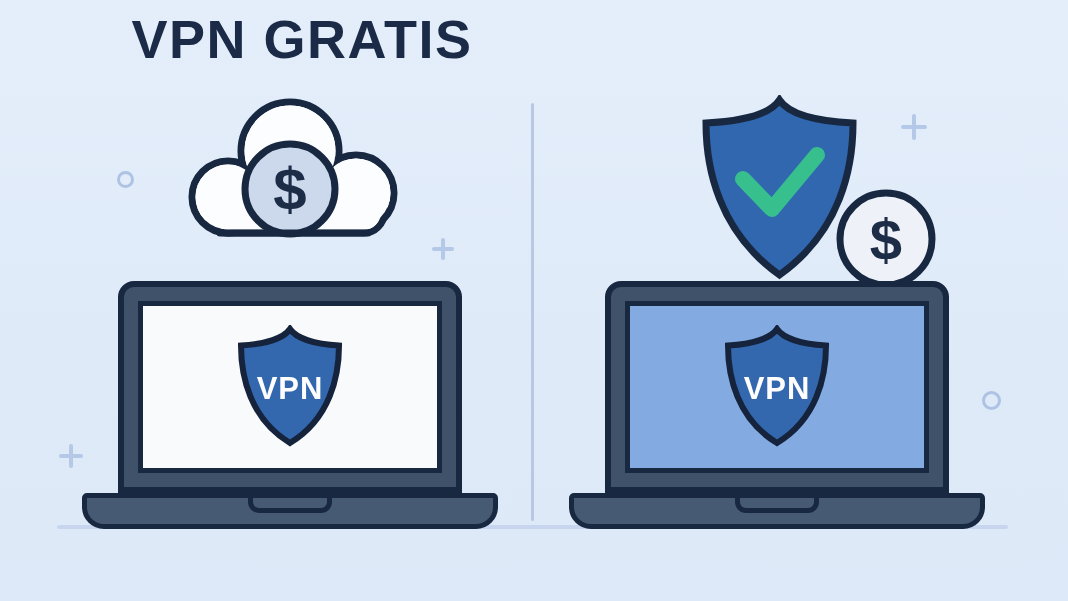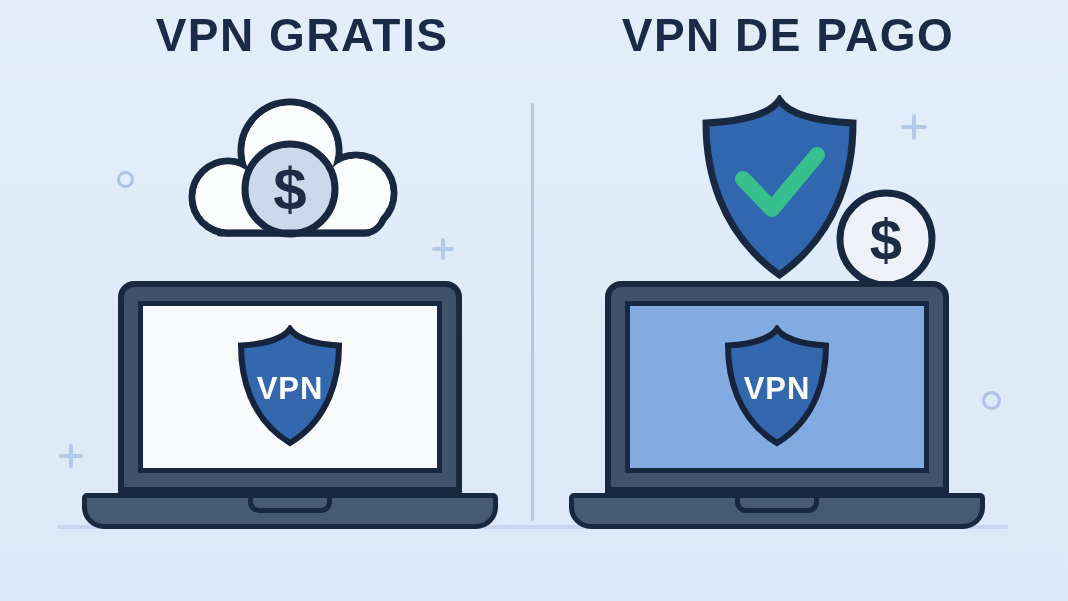--- a/index.html
+++ b/index.html
@@ -3,21 +3,21 @@
 <meta charset="utf-8">
 <style>
   html,body{margin:0;padding:0;}
   body{font-family:"Liberation Sans",sans-serif;}
   .canvas{
     position:relative;width:1068px;height:601px;overflow:hidden;
     background:linear-gradient(180deg,#e4eefb 0%,#dfeaf8 60%,#dde9f8 100%);
   }
   .title{
     position:absolute;top:10px;transform:translateX(-50%);
-    font-size:46px;font-weight:800;letter-spacing:1.5px;color:#1b2a46;
+    font-size:54px;font-weight:800;letter-spacing:1.5px;color:#1b2a46;
     white-space:nowrap;line-height:1.1;
   }
   .divider{
     position:absolute;left:531px;top:103px;width:3px;height:418px;
     background:#b6c8e4;border-radius:2px;
   }
   .ground-line{
     position:absolute;left:57px;top:525px;width:951px;height:4px;
     background:#c7d6ee;border-radius:2px;
   }
@@ -57,21 +57,20 @@
   .deco-plus .h,.deco-plus .v{position:absolute;background:#b4c8e7;border-radius:2px;}
   .deco-plus .h{left:0;top:50%;width:100%;height:4px;margin-top:-2px;}
   .deco-plus .v{top:0;left:50%;height:100%;width:4px;margin-left:-2px;}
 </style>
 </head>
 <body>
 
 <div class="canvas">
 
   <div class="title" style="left:302px;">VPN GRATIS</div>
-  <div class="title" style="left:788px;">VPN DE PAGO</div>
 
   <div class="divider"></div>
   <div class="ground-line"></div>
 
   <div class="deco-ring" style="left:117px;top:171px;width:17px;height:17px;"></div>
   <div class="deco-ring" style="left:982px;top:391px;width:19px;height:19px;"></div>
   <div class="deco-plus" style="left:432px;top:238px;width:22px;height:22px;">
       <span class="h"></span>
       <span class="v"></span>
     </div>

